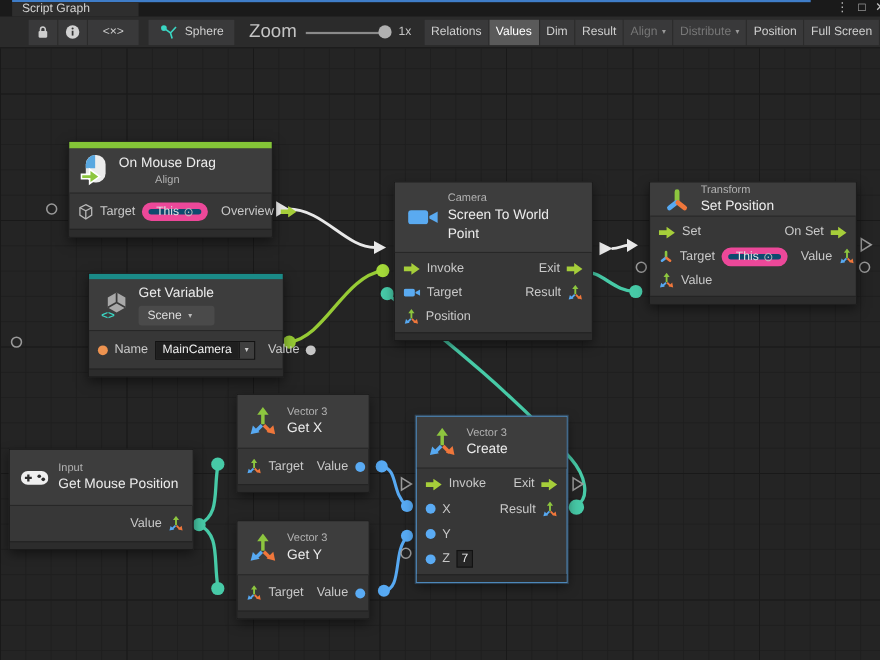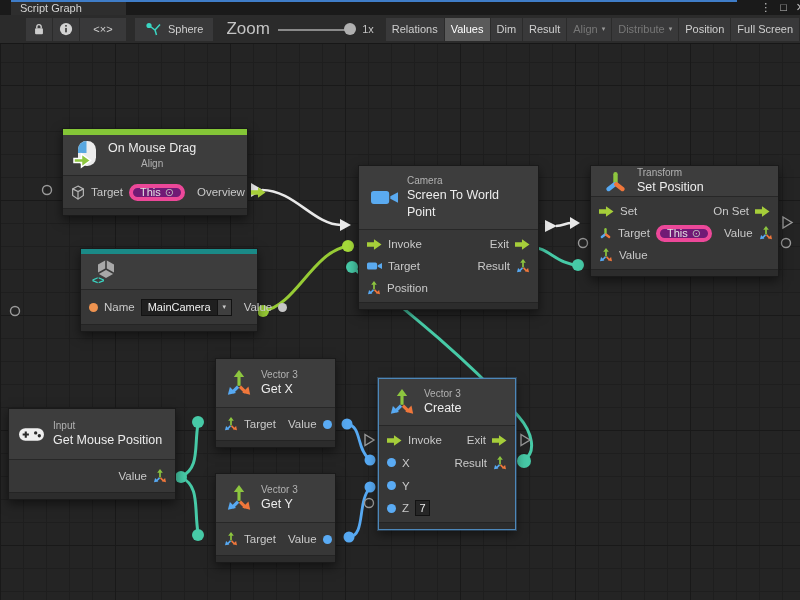--- a/index.html
+++ b/index.html
@@ -48,21 +48,21 @@
   .hdr{background:#3d3d3d;display:flex;align-items:center;gap:9px;padding:6px 10px;border-bottom:1px solid #272727;}
   .titles{display:flex;flex-direction:column;}
   .kind{font-size:10px;color:#b2b2b2;line-height:13px;}
   .title{font-size:12.5px;color:#ececec;line-height:17px;}
   .body{padding:3px 0;}
   .prow{display:flex;align-items:center;gap:6px;padding:0 8px;height:22px;font-size:11.5px;color:#c9c9c9;}
   .spacer{flex:1;}
   .ftr{height:7px;background:#2c2c2c;border-top:1px solid #242424;}
   .dot{width:9px;height:9px;border-radius:50%;flex:none;}
   .dot.blue{background:#5aabf4;} .dot.orange{background:#ee9350;} .dot.gray{background:#c6c6c6;}
-  .objfield{display:inline-flex;align-items:center;gap:4px;background:#701a75;border:4px solid #ec4899;
+  .objfield{display:inline-flex;align-items:center;gap:4px;background:#0c4a6e;border:6px solid #ec4899;
             border-radius:9px;padding:0 7px;height:17px;font-size:11px;color:#e2e2e2;justify-content:center;}
   .objfield .picker{color:#bdbdbd;font-size:11px;}
   .dropdown{display:inline-flex;border:1px solid #121212;height:17px;}
   .dropdown .dd-text{background:#1f1f1f;color:#f0f0f0;font-size:11px;display:flex;align-items:center;padding:0 6px;}
   .dropdown .dd-btn{background:#3f3f3f;width:14px;display:flex;align-items:center;justify-content:center;
                     font-size:7px;color:#ccc;border-left:1px solid #121212;}
   .scene-dd{display:inline-flex;align-items:center;gap:6px;background:#4a4a4a;border-radius:3px;
             padding:0 8px;height:18px;font-size:11px;color:#ddd;margin-top:3px;}
   .scene-dd .dd-arrow{font-size:7px;color:#bbb;}
   .zfield{display:inline-flex;align-items:center;justify-content:center;background:#262626;
@@ -310,20 +310,27 @@
     </div>
     <div class="ftr"></div>
   </div>
 
   <div class="node" id="node-get-variable">
     <div class="cbar" style="background:#1a8a87;height:5px"></div>
     <div class="hdr">
       <svg class="ic" width="26" height="27" viewBox="0 0 26 27">
           <use href="#ic-variable"></use>
         </svg>
+      <div class="titles">
+        <span class="title">Get Variable</span>
+        <span class="scene-dd">
+          <span>Scene</span>
+          <span class="dd-arrow">▾</span>
+        </span>
+      </div>
     </div>
     <div class="body">
       <div class="prow" style="height:28px">
         <span class="dot orange"></span>
         <span>Name</span>
         <span class="dropdown">
           <span class="dd-text">MainCamera</span>
           <span class="dd-btn">▾</span>
         </span>
         <span class="spacer"></span>

